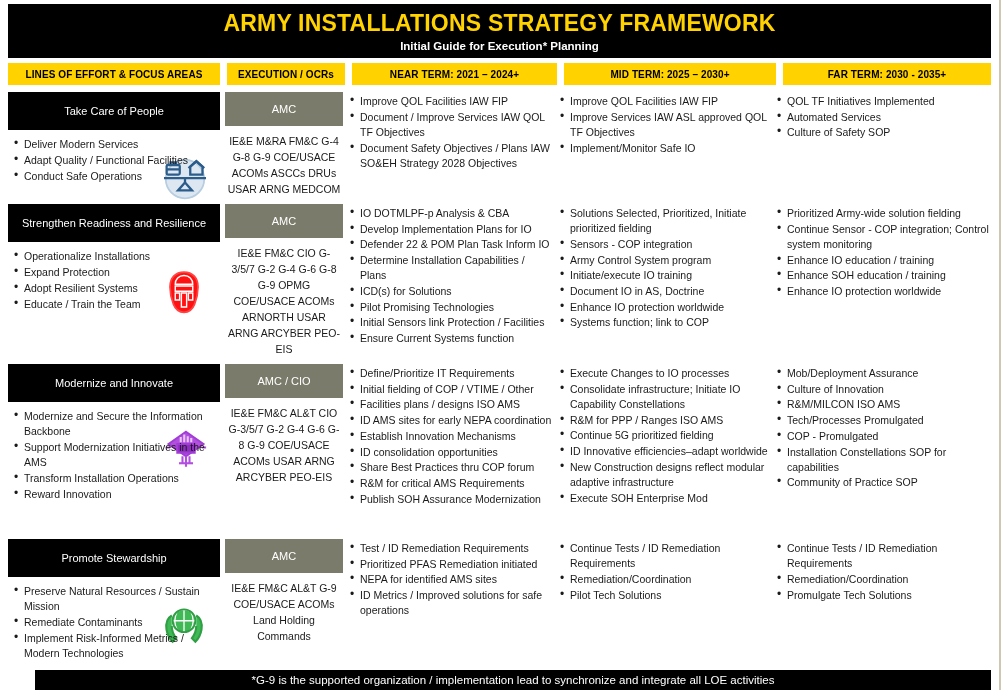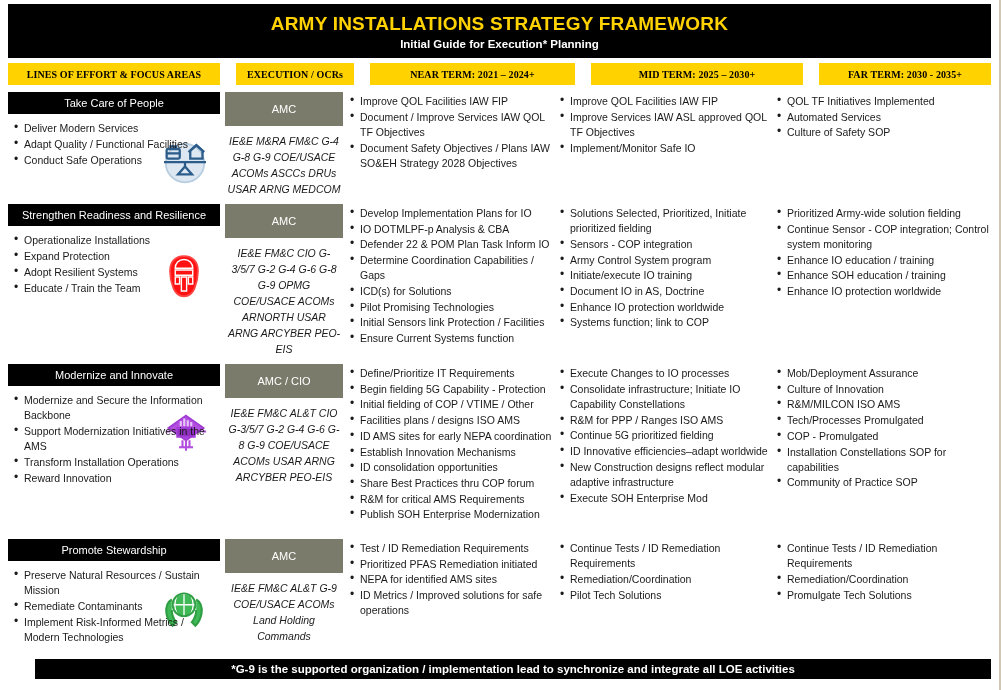--- a/index.html
+++ b/index.html
@@ -24,39 +24,38 @@
     background: #000000;
     height: 54px;
     display: flex;
     flex-direction: column;
     align-items: center;
     justify-content: center;
     gap: 3px;
   }
   .title-main {
     color: #FFD200;
-    font-size: 19px;
+    font-size: 23px;
     font-weight: bold;
     letter-spacing: 0.2px;
     text-align: center;
   }
   .title-sub {
     color: #ffffff;
     font-size: 11.5px;
     font-weight: bold;
     text-align: left;
   }
 
   
   .colhead-row {
     display: flex;
-    gap: 16px;
+    gap: 7px;
     margin-top: 5px;
     height: 22px;
-    font-family: Liberation Serif, serif;
   }
   .colhead {
     background: #FFD200;
     color: #000000;
     font-size: 10px;
     font-weight: bold;
     display: flex;
     align-items: center;
     justify-content: center;
     letter-spacing: 0.1px;
@@ -78,21 +77,21 @@
   .row.r2 { min-height: 148px; }
   .row.r3 { min-height: 168px; }
   .row.r4 { min-height: 112px; }
 
   
   .loe-cell { width: 212px; }
   .loe-title {
     background: #000000;
     color: #ffffff;
     font-size: 11px;
-    height: 22px;
+    height: 38px;
     display: flex;
     align-items: center;
     justify-content: center;
     text-align: center;
   }
   .loe-body {
     position: relative;
     padding: 7px 4px 0 4px;
   }
   .loe-body ul { list-style: none; }
@@ -134,21 +133,20 @@
     align-items: center;
     justify-content: center;
     text-align: center;
   }
   .exec-body {
     padding: 7px 2px 0 2px;
     text-align: center;
     font-size: 10.5px;
     line-height: 16px;
     color: #1a1a1a;
-    font-style: italic;
   }
 
   
   .term-cell {
     padding-top: 2px;
   }
   .t-near { width: 205px; }
   .t-mid  { width: 212px; }
   .t-far  { flex: 1; }
   .term-cell ul { list-style: none; }
@@ -167,21 +165,21 @@
     top: -1px;
     font-size: 12px;
     color: #1a1a1a;
   }
 
   
   .footer-banner {
     background: #000000;
     color: #ffffff;
     font-size: 11.5px;
-    font-weight: bold;
+    font-weight: normal;
     height: 20px;
     display: flex;
     align-items: center;
     justify-content: center;
     margin-top: 8px;
     text-align: center;
     margin-left: 27px;
   }
 
   .icon-svg { width: 100%; height: 100%; display: block; }
@@ -280,24 +278,24 @@
           <li>Educate / Train the Team</li>
         </ul>
       </div>
     </div>
     <div class="exec-cell">
       <div class="exec-title">AMC</div>
       <div class="exec-body">IE&amp;E FM&amp;C CIO G-3/5/7 G-2 G-4 G-6 G-8 G-9 OPMG COE/USACE ACOMs ARNORTH USAR ARNG ARCYBER PEO-EIS</div>
     </div>
     <div class="term-cell t-near">
       <ul>
+        <li>IO DOTMLPF-p Analysis  &amp; CBA</li>
         <li>Develop Implementation Plans for IO</li>
-        <li>IO DOTMLPF-p Analysis  &amp; CBA</li>
         <li>Defender 22 &amp; POM Plan Task Inform IO</li>
-        <li>Determine Coordination Capabilities / Gaps</li>
+        <li>Determine Installation Capabilities / Plans</li>
         <li>ICD(s) for Solutions</li>
         <li>Pilot Promising Technologies</li>
         <li>Initial Sensors link Protection / Facilities</li>
         <li>Ensure Current Systems function</li>
       </ul>
     </div>
     <div class="term-cell t-mid">
       <ul>
         <li>Solutions Selected, Prioritized, Initiate prioritized fielding</li>
         <li>Sensors - COP integration</li>
@@ -343,29 +341,28 @@
         </ul>
       </div>
     </div>
     <div class="exec-cell">
       <div class="exec-title">AMC / CIO</div>
       <div class="exec-body">IE&amp;E FM&amp;C AL&amp;T CIO G-3/5/7 G-2 G-4 G-6 G-8 G-9 COE/USACE ACOMs USAR ARNG ARCYBER PEO-EIS</div>
     </div>
     <div class="term-cell t-near">
       <ul>
         <li>Define/Prioritize IT Requirements</li>
-        <li>Begin fielding 5G Capability - Protection</li>
         <li>Initial fielding of COP / VTIME / Other</li>
         <li>Facilities plans / designs ISO AMS</li>
         <li>ID AMS sites for early NEPA coordination</li>
         <li>Establish Innovation Mechanisms</li>
         <li>ID consolidation opportunities</li>
         <li>Share Best Practices thru COP forum</li>
         <li>R&amp;M for critical AMS Requirements</li>
-        <li>Publish SOH Enterprise Modernization</li>
+        <li>Publish SOH Assurance Modernization</li>
       </ul>
     </div>
     <div class="term-cell t-mid">
       <ul>
         <li>Execute Changes to IO processes</li>
         <li>Consolidate infrastructure; Initiate IO Capability Constellations</li>
         <li>R&amp;M for PPP / Ranges ISO AMS</li>
         <li>Continue 5G prioritized fielding</li>
         <li>ID Innovative efficiencies–adapt worldwide</li>
         <li>New Construction designs reflect modular adaptive infrastructure</li>

